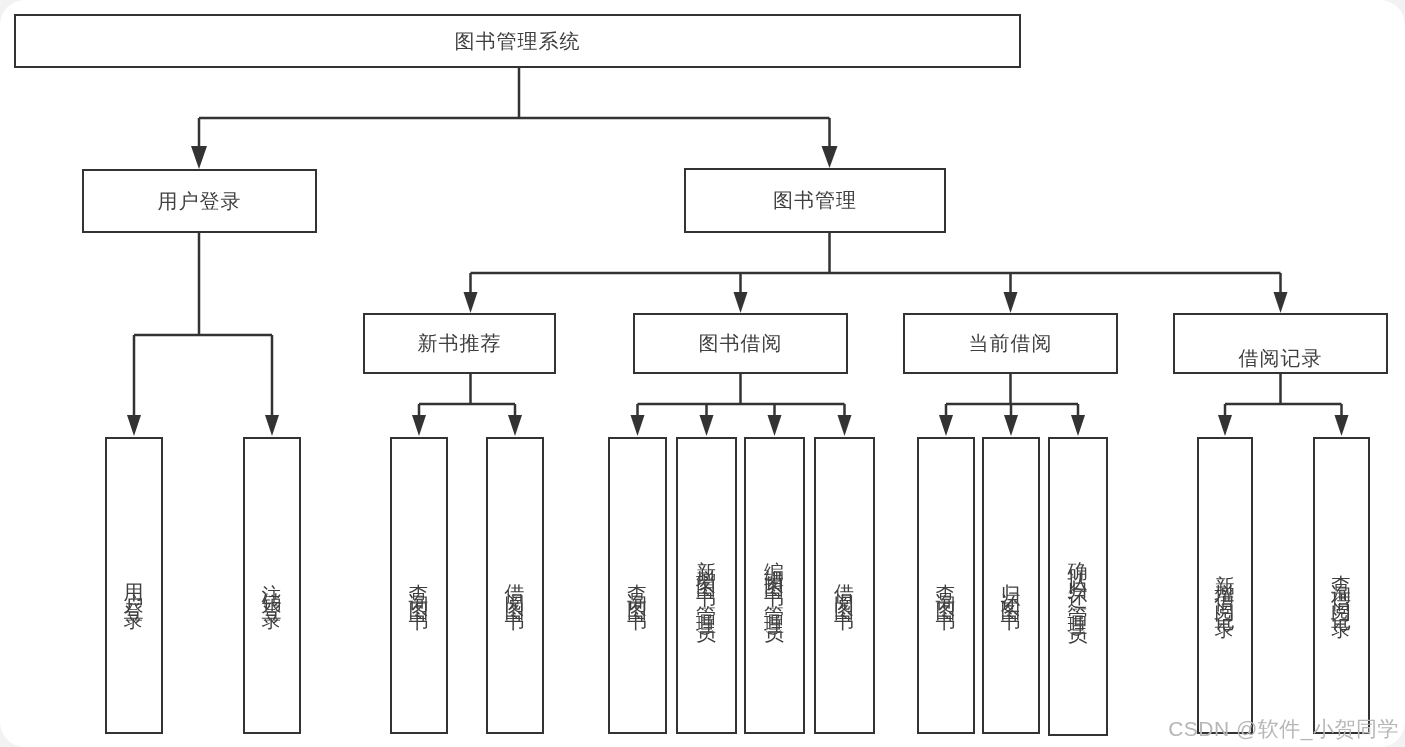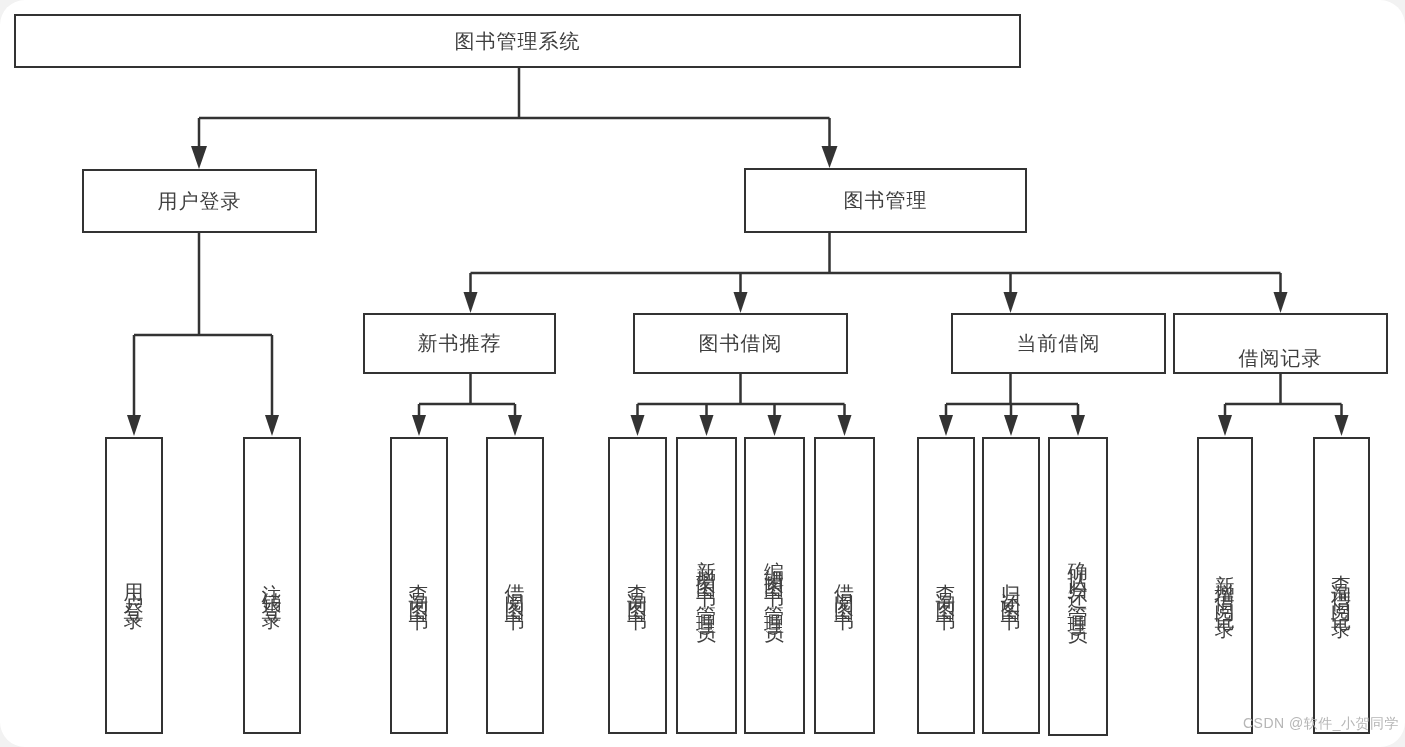--- a/index.html
+++ b/index.html
@@ -36,21 +36,21 @@
   .vnode .vtext{
     writing-mode:vertical-rl;
     text-orientation:mixed;
     letter-spacing:9px;
     line-height:1.1;
     white-space:nowrap;
   }
   #watermark{
     position:absolute;
     right:6px;top:715px;
-    font-size:14px;
+    font-size:21px;
     color:var(--watermark,#b6b6b6);
     letter-spacing:0.5px;
     z-index:5;
     margin-left:24px;
   }
 </style>
 </head>
 <body>
 
 <div id="canvas">
@@ -91,31 +91,31 @@
     <polygon class="arrow" points="1334.5,415 1348.5,415 1341.5,436"></polygon>
   </svg>
 
   <div class="node hnode" style="left:14px;top:14px;width:1007px;height:54px;">
     <span>图书管理系统</span>
   </div>
 
   <div class="node hnode" style="left:82px;top:169px;width:235px;height:64px;">
     <span>用户登录</span>
   </div>
-  <div class="node hnode" style="left:744px;top:168px;width:283px;height:65px;">
+  <div class="node hnode" style="left:684px;top:168px;width:262px;height:65px;">
     <span>图书管理</span>
   </div>
 
   <div class="node hnode" style="left:363px;top:313px;width:193px;height:61px;">
     <span>新书推荐</span>
   </div>
   <div class="node hnode" style="left:633px;top:313px;width:215px;height:61px;align-items:center;">
     <span>图书借阅</span>
   </div>
-  <div class="node hnode" style="left:903px;top:313px;width:215px;height:61px;margin-left:48px;">
+  <div class="node hnode" style="left:903px;top:313px;width:215px;height:61px;">
     <span>当前借阅</span>
   </div>
   <div class="node hnode" style="left:1173px;top:313px;width:215px;height:61px;align-items:flex-end;">
     <span>借阅记录</span>
   </div>
 
   <div class="node vnode" style="left:105px;top:437px;width:58px;height:297px;">
     <span class="vtext">用户登录</span>
   </div>
   <div class="node vnode" style="left:243px;top:437px;width:58px;height:297px;">

